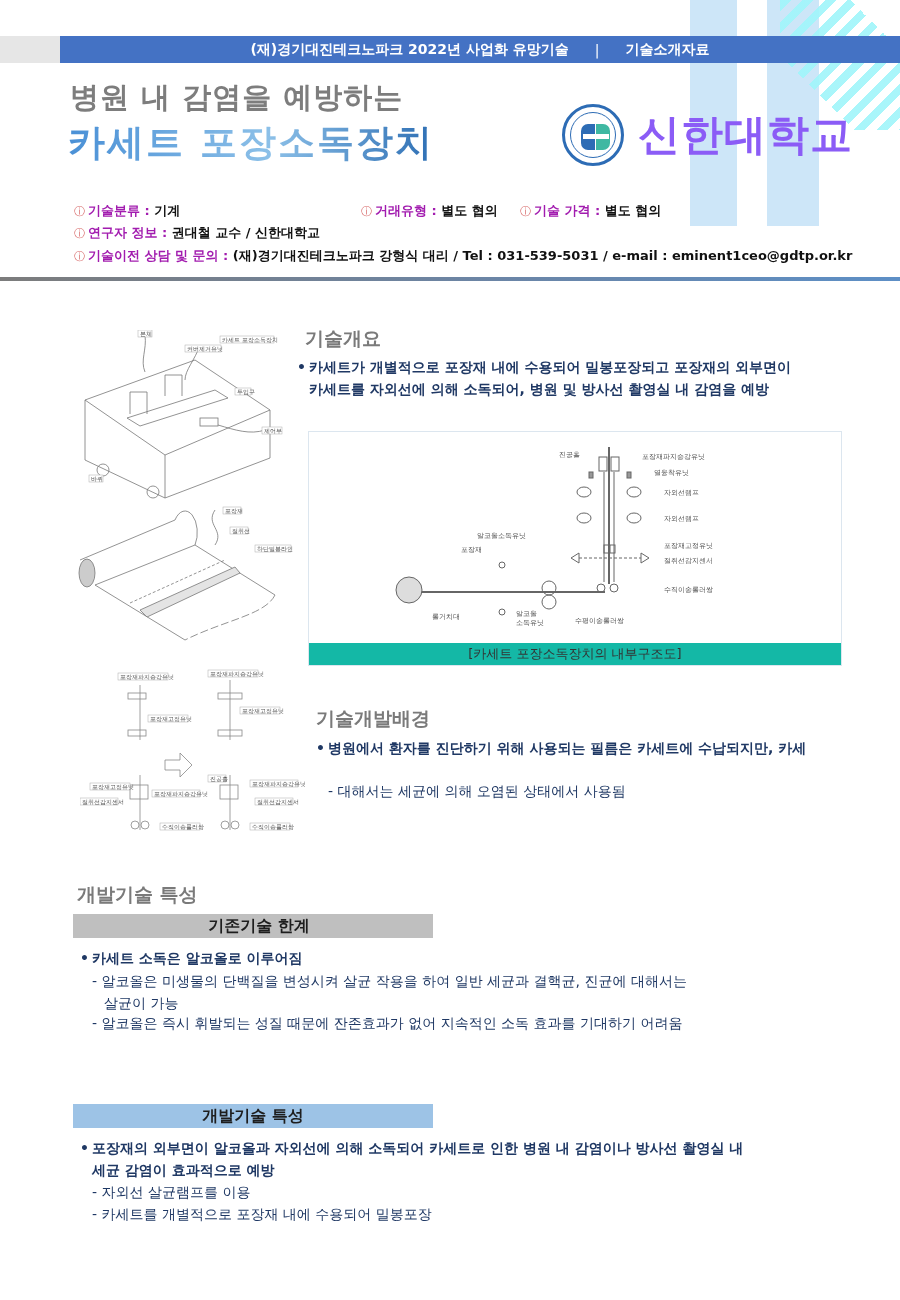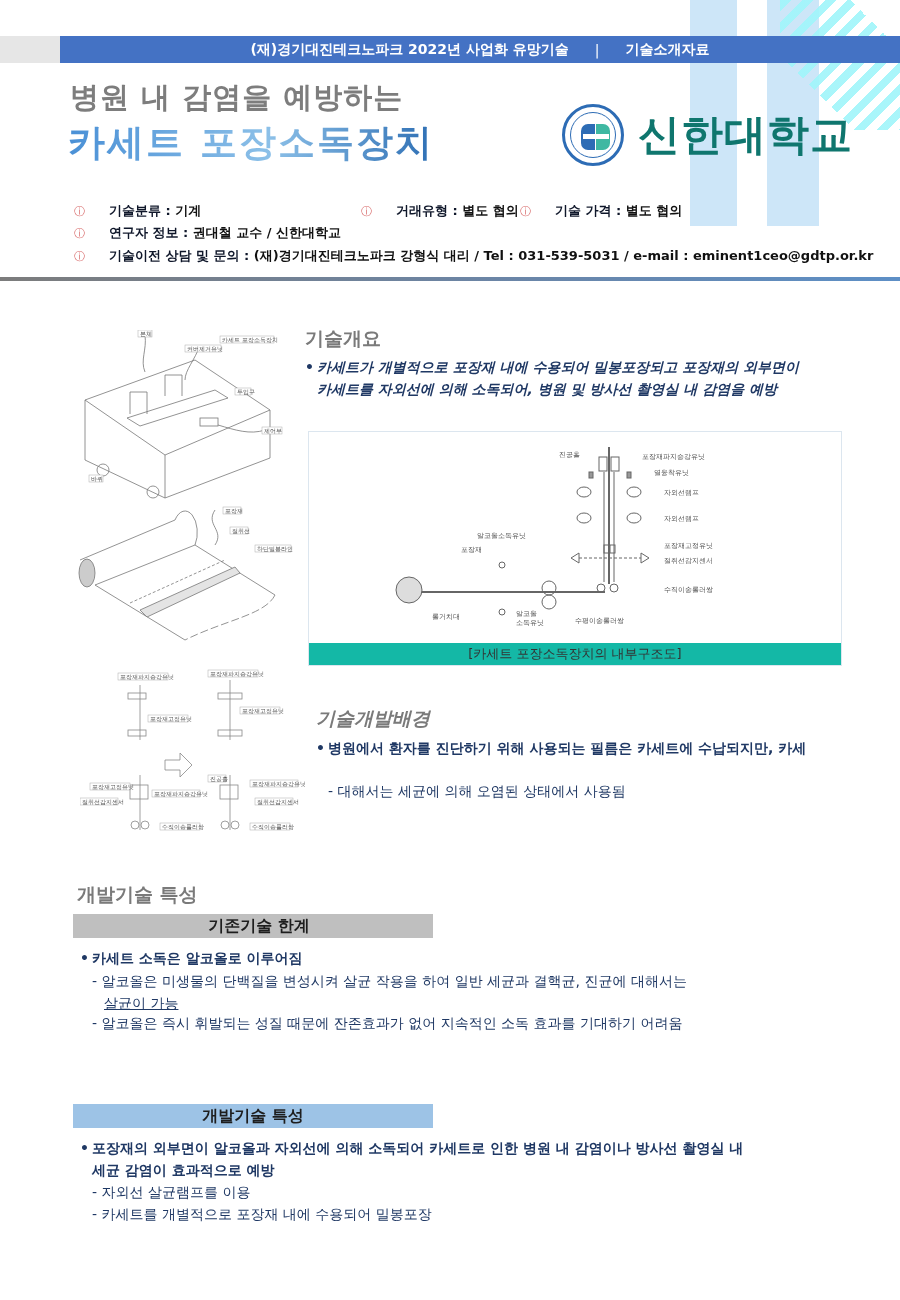--- a/index.html
+++ b/index.html
@@ -29,25 +29,25 @@
     -webkit-background-clip: text; background-clip: text; color: transparent; }
 
   
   .logo { position: absolute; left: 562px; top: 104px; display: flex; align-items: center; gap: 14px; }
   .seal { width: 62px; height: 62px; border-radius: 50%; border: 3px solid #2d6cb5; background: #fff; position: relative;
     display: flex; align-items: center; justify-content: center; }
   .seal::before { content: ""; position: absolute; inset: 5px; border-radius: 50%; border: 1px solid #2d6cb5; }
   .seal .h-left { position: absolute; left: 16px; top: 17px; width: 14px; height: 26px; background: #2d6cb5; border-radius: 7px 0 0 7px; }
   .seal .h-right { position: absolute; left: 31px; top: 17px; width: 14px; height: 26px; background: #3fb8a2; border-radius: 0 7px 7px 0; }
   .seal .h-bar { position: absolute; left: 18px; top: 27px; width: 26px; height: 5px; background: #fff; }
-  .univ-name { font-size: 42px; font-weight: bold; color: #0f766e; letter-spacing: 1px; }
+  .univ-name { font-size: 42px; font-weight: bold; color: #8b5cf6; letter-spacing: 1px; }
 
   
   .info { position: absolute; font-size: 13px; font-weight: bold; color: #111; white-space: nowrap; }
-  .info .k { color: #0f172a; margin-left: 21px; }
+  .info .k { color: #a21caf; }
   .info .ico { color: #d86a6a; font-weight: normal; font-size: 11px; margin-right: 3px; }
   .divider { position: absolute; left: 0; top: 277px; width: 900px; height: 4px;
     background: linear-gradient(90deg, #7c7c7c 0%, #6b85a6 55%, #5d8fc6 100%); }
 
   
   .illus { position: absolute; }
   .illus svg { display: block; }
 
   
   .sec-h { position: absolute; font-size: 19px; font-weight: bold; color: #7a7a7a; }
@@ -220,21 +220,21 @@
     <text class="lbl" x="74" y="131">포장재파지승강유닛</text>
     <text class="lbl" x="130" y="116">진공홀</text>
     <text class="lbl" x="172" y="121">포장재파지승강유닛</text>
     <text class="lbl" x="177" y="139">절취선감지센서</text>
     <text class="lbl" x="82" y="164">수직이송롤러쌍</text>
     <text class="lbl" x="172" y="164">수직이송롤러쌍</text>
   </svg>
 </div>
 
 <div class="sec-h" style="left:305px; top:326px;">기술개요</div>
-<div class="bullet" style="left:305px; top:356px;font-style:italic;">
+<div class="bullet" style="left:297px; top:356px;">
   <div><span class="dot">•</span><span>카세트가 개별적으로 포장재 내에 수용되어 밀봉포장되고 포장재의 외부면이</span></div>
   <div style="padding-left:12px;">카세트를 자외선에 의해 소독되어, 병원 및 방사선 촬영실 내 감염을 예방</div>
 </div>
 
 <div class="frame">
   <svg width="534" height="212" viewBox="0 0 534 212" style="position:absolute;left:0;top:0;">
     <g fill="none" stroke="#666" stroke-width="1">
       <line x1="300" y1="15" x2="300" y2="152" stroke-width="2"></line>
       <line x1="108" y1="160" x2="296" y2="160" stroke-width="2"></line>
       <rect x="290" y="25" width="8" height="14"></rect>
@@ -273,35 +273,35 @@
       <text x="152" y="120">포장재</text>
       <text x="123" y="187">롤거치대</text>
       <text x="207" y="184">알코올</text>
       <text x="207" y="193">소독유닛</text>
       <text x="266" y="191">수평이송롤러쌍</text>
     </g>
   </svg>
   <div class="caption">[카세트 포장소독장치의 내부구조도]</div>
 </div>
 
-<div class="sec-h" style="left:316px; top:706px;font-style:italic;">기술개발배경</div>
+<div class="sec-h" style="left:316px; top:706px;">기술개발배경</div>
 <div class="bullet" style="left:316px; top:737px;">
   <div><span class="dot">•</span><span>병원에서 환자를 진단하기 위해 사용되는 필름은 카세트에 수납되지만, 카세</span></div>
 </div>
 <div class="sub" style="left:328px; top:780px;">- 대해서는 세균에 의해 오염된 상태에서 사용됨</div>
 
 <div class="sec-h" style="left:77px; top:882px;">개발기술 특성</div>
 
 <div class="band-gray">기존기술 한계</div>
 <div class="bullet" style="left:80px; top:947px;">
   <span class="dot">•</span><span>카세트 소독은 알코올로 이루어짐</span>
 </div>
 <div class="sub" style="left:92px; top:970px;">
   <div>- 알코올은 미생물의 단백질을 변성시켜 살균 작용을 하여 일반 세균과 결핵균, 진균에 대해서는</div>
-  <div style="padding-left:12px;text-decoration:underline;">살균이 가능</div>
+  <div style="padding-left:12px;">살균이 가능</div>
 </div>
 <div class="sub" style="left:92px; top:1012px;">- 알코올은 즉시 휘발되는 성질 때문에 잔존효과가 없어 지속적인 소독 효과를 기대하기 어려움</div>
 
 <div class="band-blue">개발기술 특성</div>
 <div class="bullet" style="left:80px; top:1137px;">
   <div><span class="dot">•</span><span>포장재의 외부면이 알코올과 자외선에 의해 소독되어 카세트로 인한 병원 내 감염이나 방사선 촬영실 내</span></div>
   <div style="padding-left:12px;">세균 감염이 효과적으로 예방</div>
 </div>
 <div class="sub" style="left:92px; top:1181px;">- 자외선 살균램프를 이용</div>
 <div class="sub" style="left:92px; top:1203px;">- 카세트를 개별적으로 포장재 내에 수용되어 밀봉포장</div>

